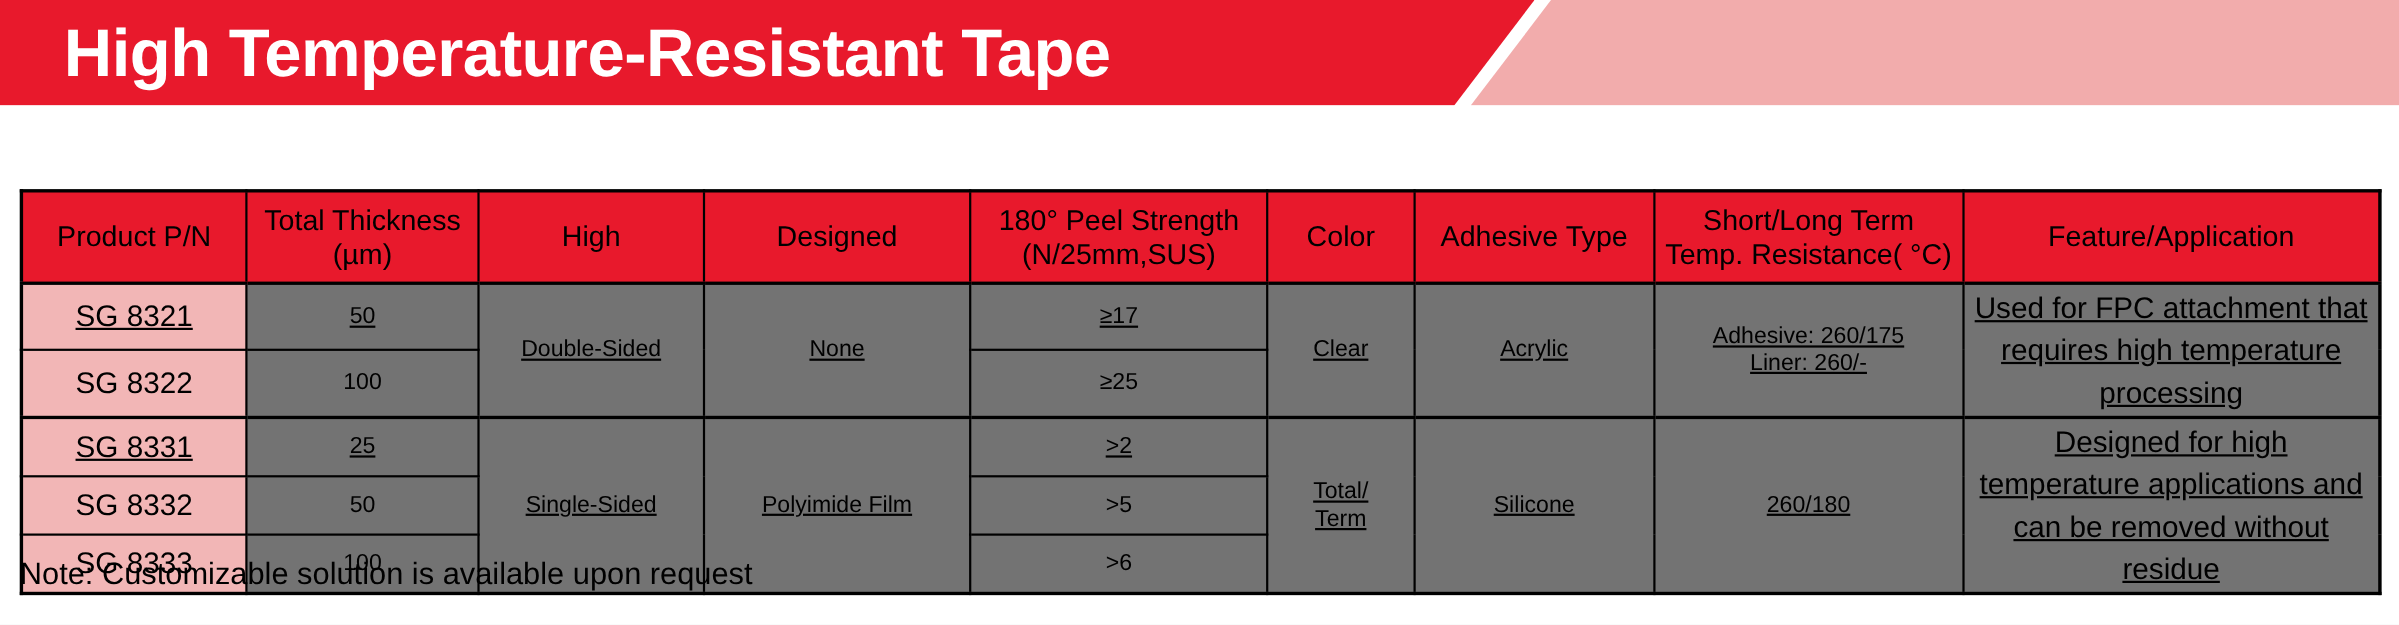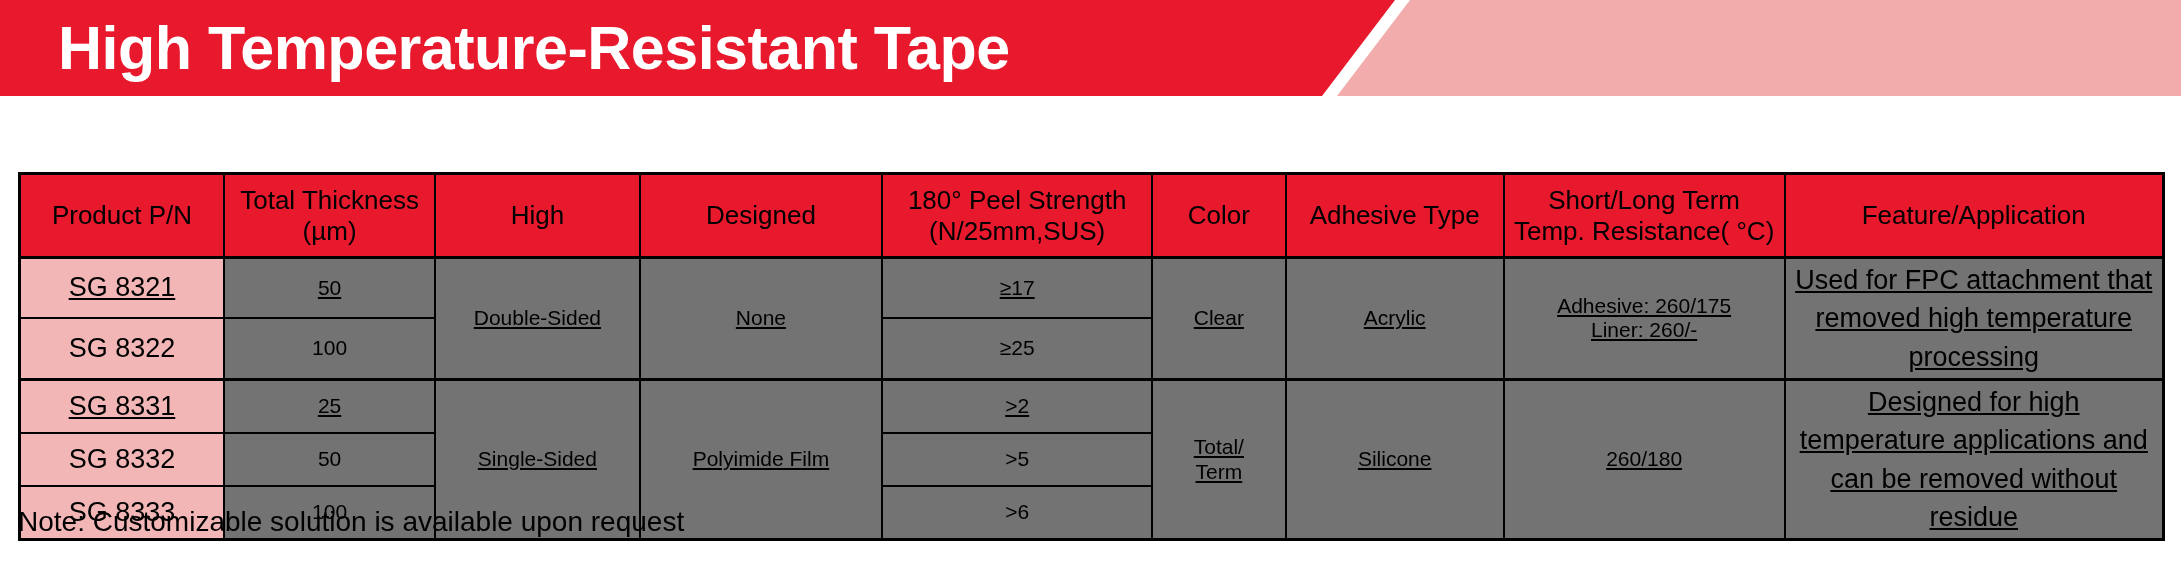--- a/index.html
+++ b/index.html
@@ -169,21 +169,21 @@
         <td>50</td>
         <td rowspan="2">Double-Sided</td>
         <td rowspan="2">None</td>
         <td>≥17</td>
         <td rowspan="2">Clear</td>
         <td rowspan="2">Acrylic</td>
         <td rowspan="2">
           <span>Adhesive: 260/175</span><br>
           <span>Liner: 260/-</span>
         </td>
-        <td rowspan="2" class="feature">Used for FPC attachment that removed high temperature processing</td>
+        <td rowspan="2" class="feature">Used for FPC attachment that requires high temperature processing</td>
       </tr>
       <tr>
         <td class="pn">SG 8322</td>
         <td>100</td>
         <td>≥25</td>
       </tr>
 
       <tr class="group-start">
         <td class="pn sep-thick">SG 8331</td>
         <td class="sep-thick">25</td>

